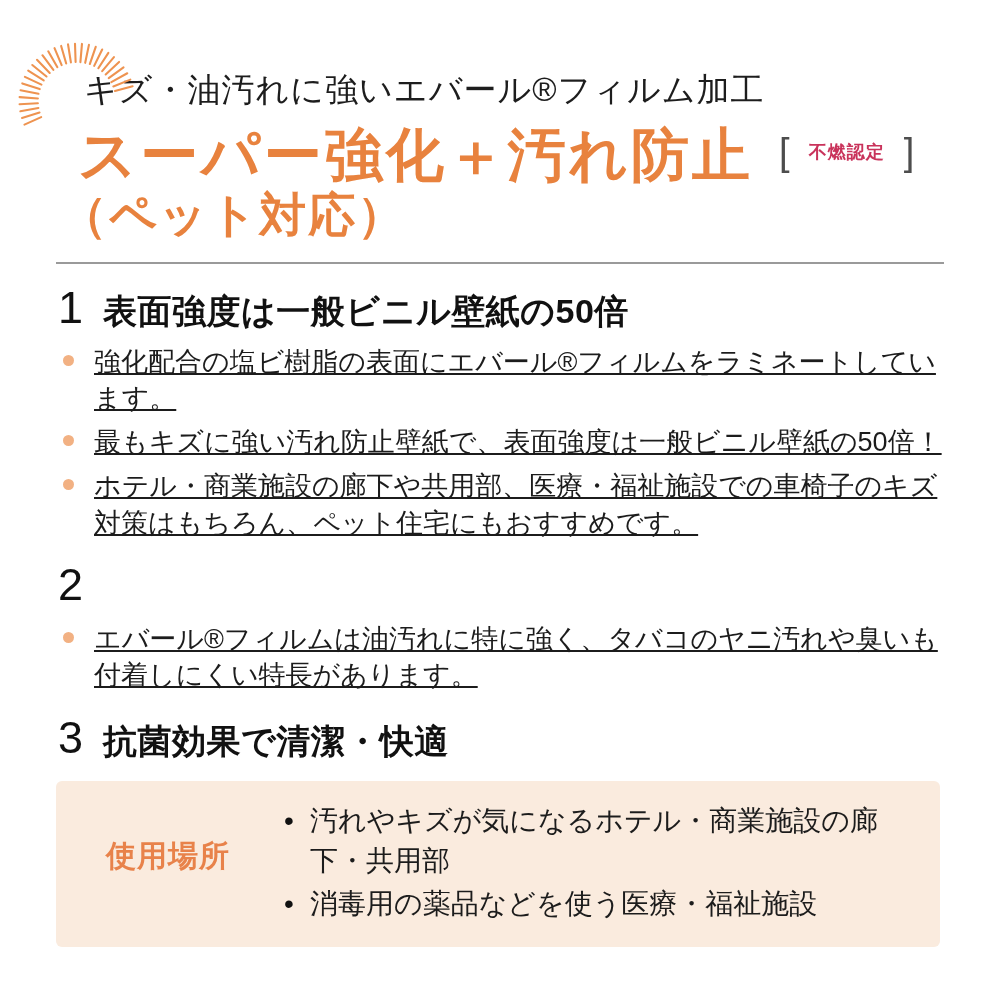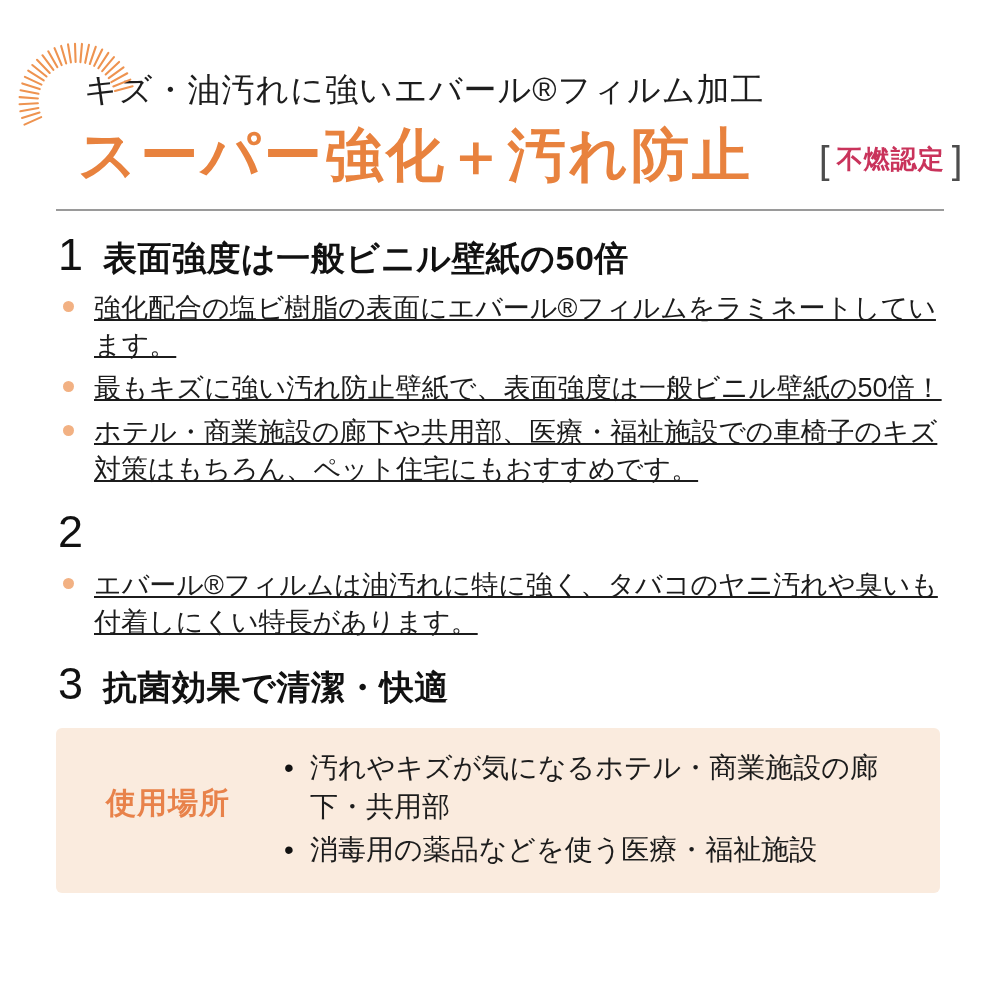--- a/index.html
+++ b/index.html
@@ -8,25 +8,25 @@
     font-family:"Liberation Sans","DejaVu Sans",sans-serif;
     color:#1c1c1c;
   }
   .page{position:relative;width:1000px;height:876px;box-sizing:border-box;padding:26px 58px 0 58px;}
 
   
   .sunburst{position:absolute;left:16px;top:26px;width:122px;height:112px;}
 
   
   .tagline{margin:42px 0 0 26px;font-size:33px;letter-spacing:1px;color:#1d1d1d;}
-  .title-row{display:flex;align-items:center;margin:10px 0 0 20px;gap:40px;}
+  .title-row{display:flex;align-items:flex-start;margin:10px 0 0 20px;}
   .main-title{margin:0;font-size:58px;line-height:1.1;font-weight:700;color:#E8823E;letter-spacing:3px;white-space:nowrap;}
   .badge{display:flex;align-items:center;margin-left:26px;margin-top:10px;white-space:nowrap;}
   .badge .bracket{font-size:38px;font-weight:400;color:#4d4d4d;line-height:1;}
-  .badge .badge-text{font-size:26px;font-weight:700;color:#C9335B;margin:0 7px;letter-spacing:1px;}
+  .badge .badge-text{font-size:18px;font-weight:700;color:#C9335B;margin:0 19px;letter-spacing:1px;}
   .subtitle{margin:2px 0 0 2px;font-size:47px;font-weight:700;color:#E8823E;letter-spacing:2px;line-height:1.1;}
 
   .divider{border:none;border-top:2px solid #9a9a9a;margin:22px 0 0 -2px;width:888px;}
 
   
   .section{margin-top:20px;}
   .sec-head{display:flex;align-items:baseline;}
   .sec-num{font-size:45px;font-weight:300;color:#111;line-height:1.05;font-family:"Liberation Sans","DejaVu Sans",sans-serif;}
   .sec-title{font-size:34px;font-weight:700;color:#111;margin-left:20px;letter-spacing:0.5px;line-height:1.15;}
   .bullets{list-style:none;margin:12px 0 0 0;padding:0;}
@@ -82,20 +82,21 @@
 
   <div class="title-row">
     <h1 class="main-title">スーパー強化＋汚れ防止</h1>
     <span class="badge">
       <span class="bracket">[</span>
       <span class="badge-text">不燃認定</span>
       <span class="bracket">]</span>
     </span>
   </div>
 
+  <div class="subtitle">（ペット対応）</div>
 
   <hr class="divider">
 
   <section class="section">
     <div class="sec-head">
       <span class="sec-num">1</span>
       <span class="sec-title">表面強度は一般ビニル壁紙の50倍</span>
     </div>
     <ul class="bullets">
       <li>強化配合の塩ビ樹脂の表面にエバール®フィルムをラミネートしています。</li>

